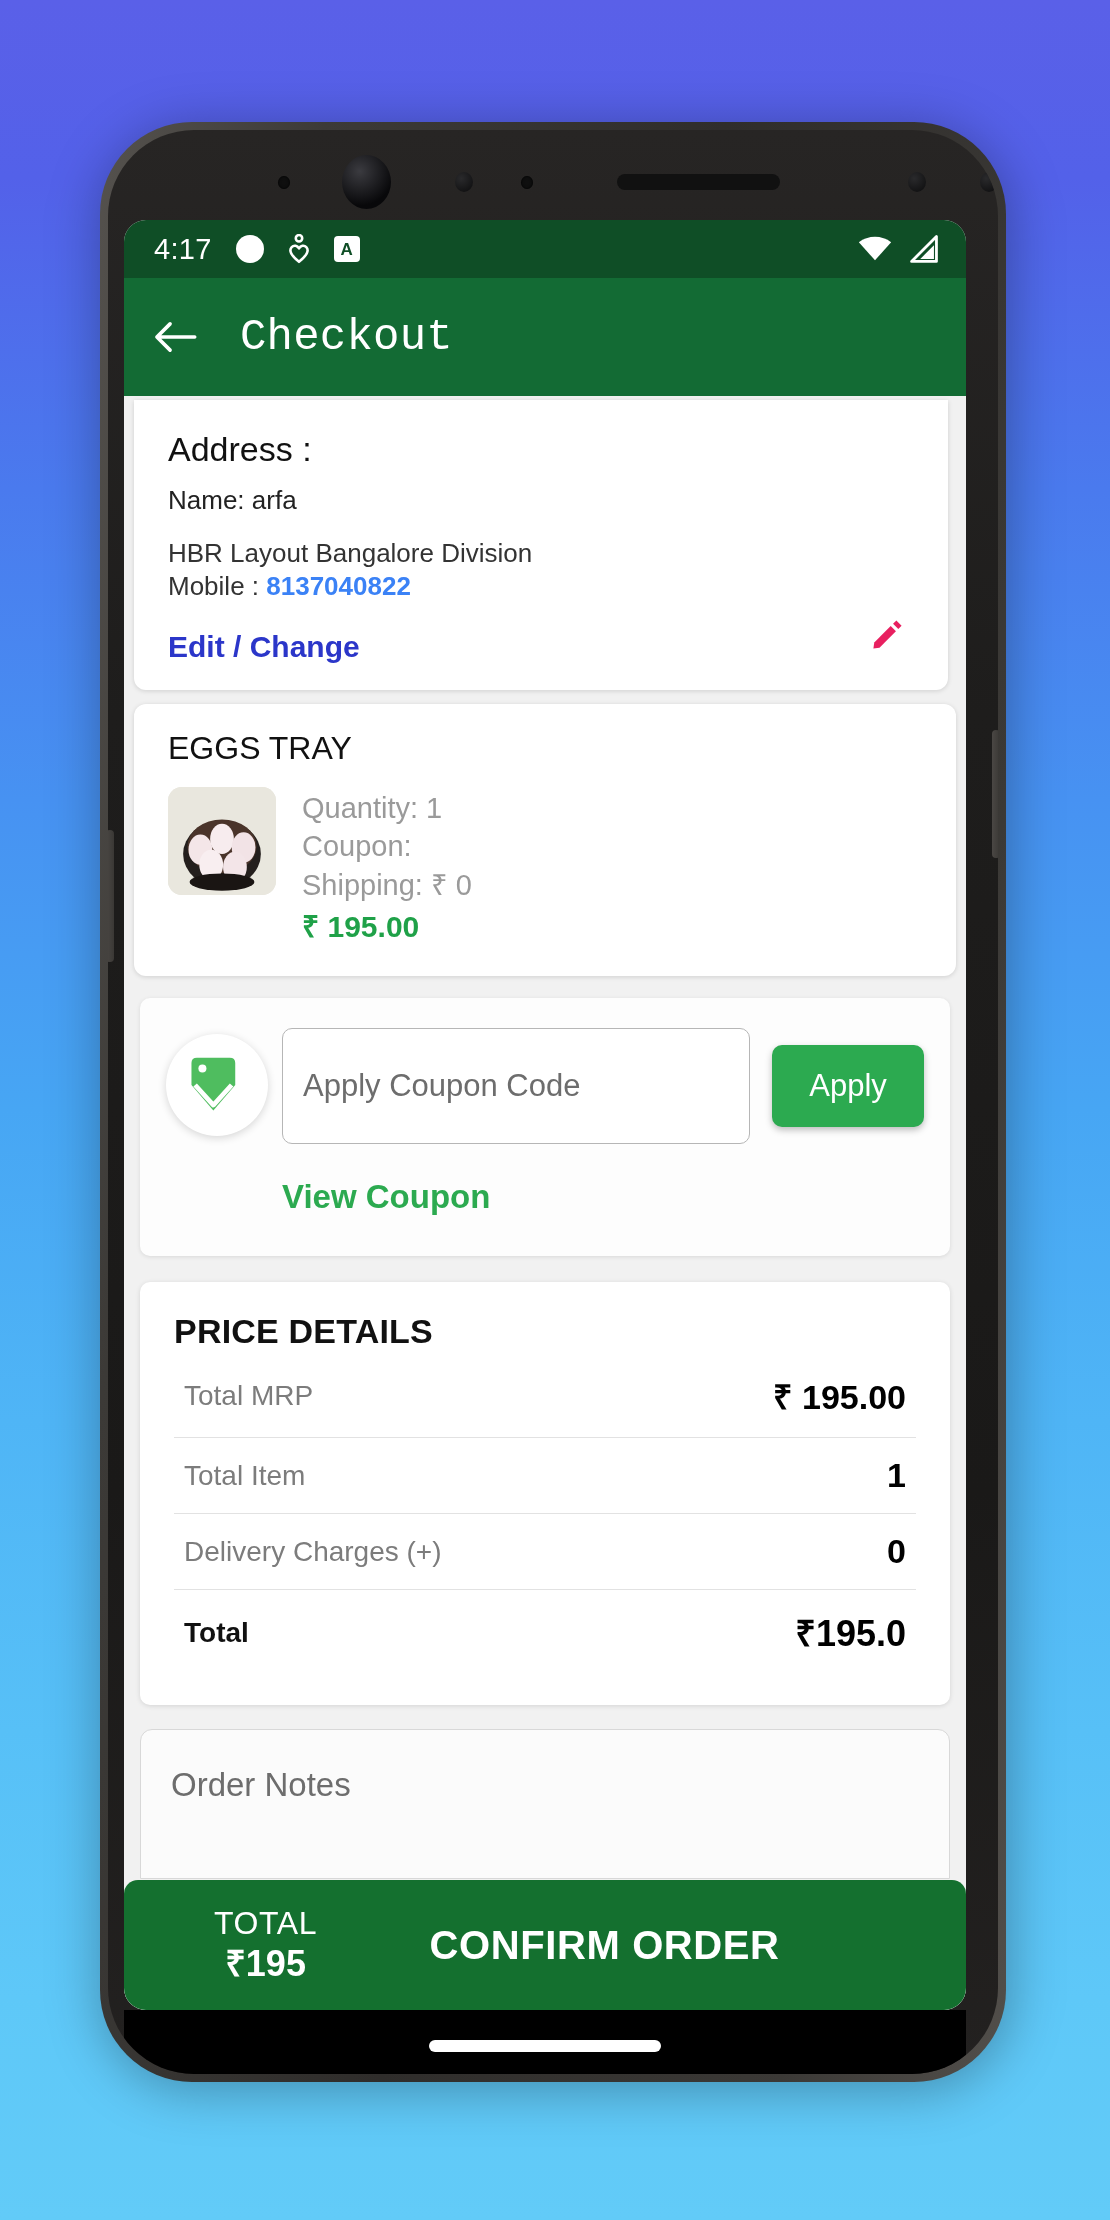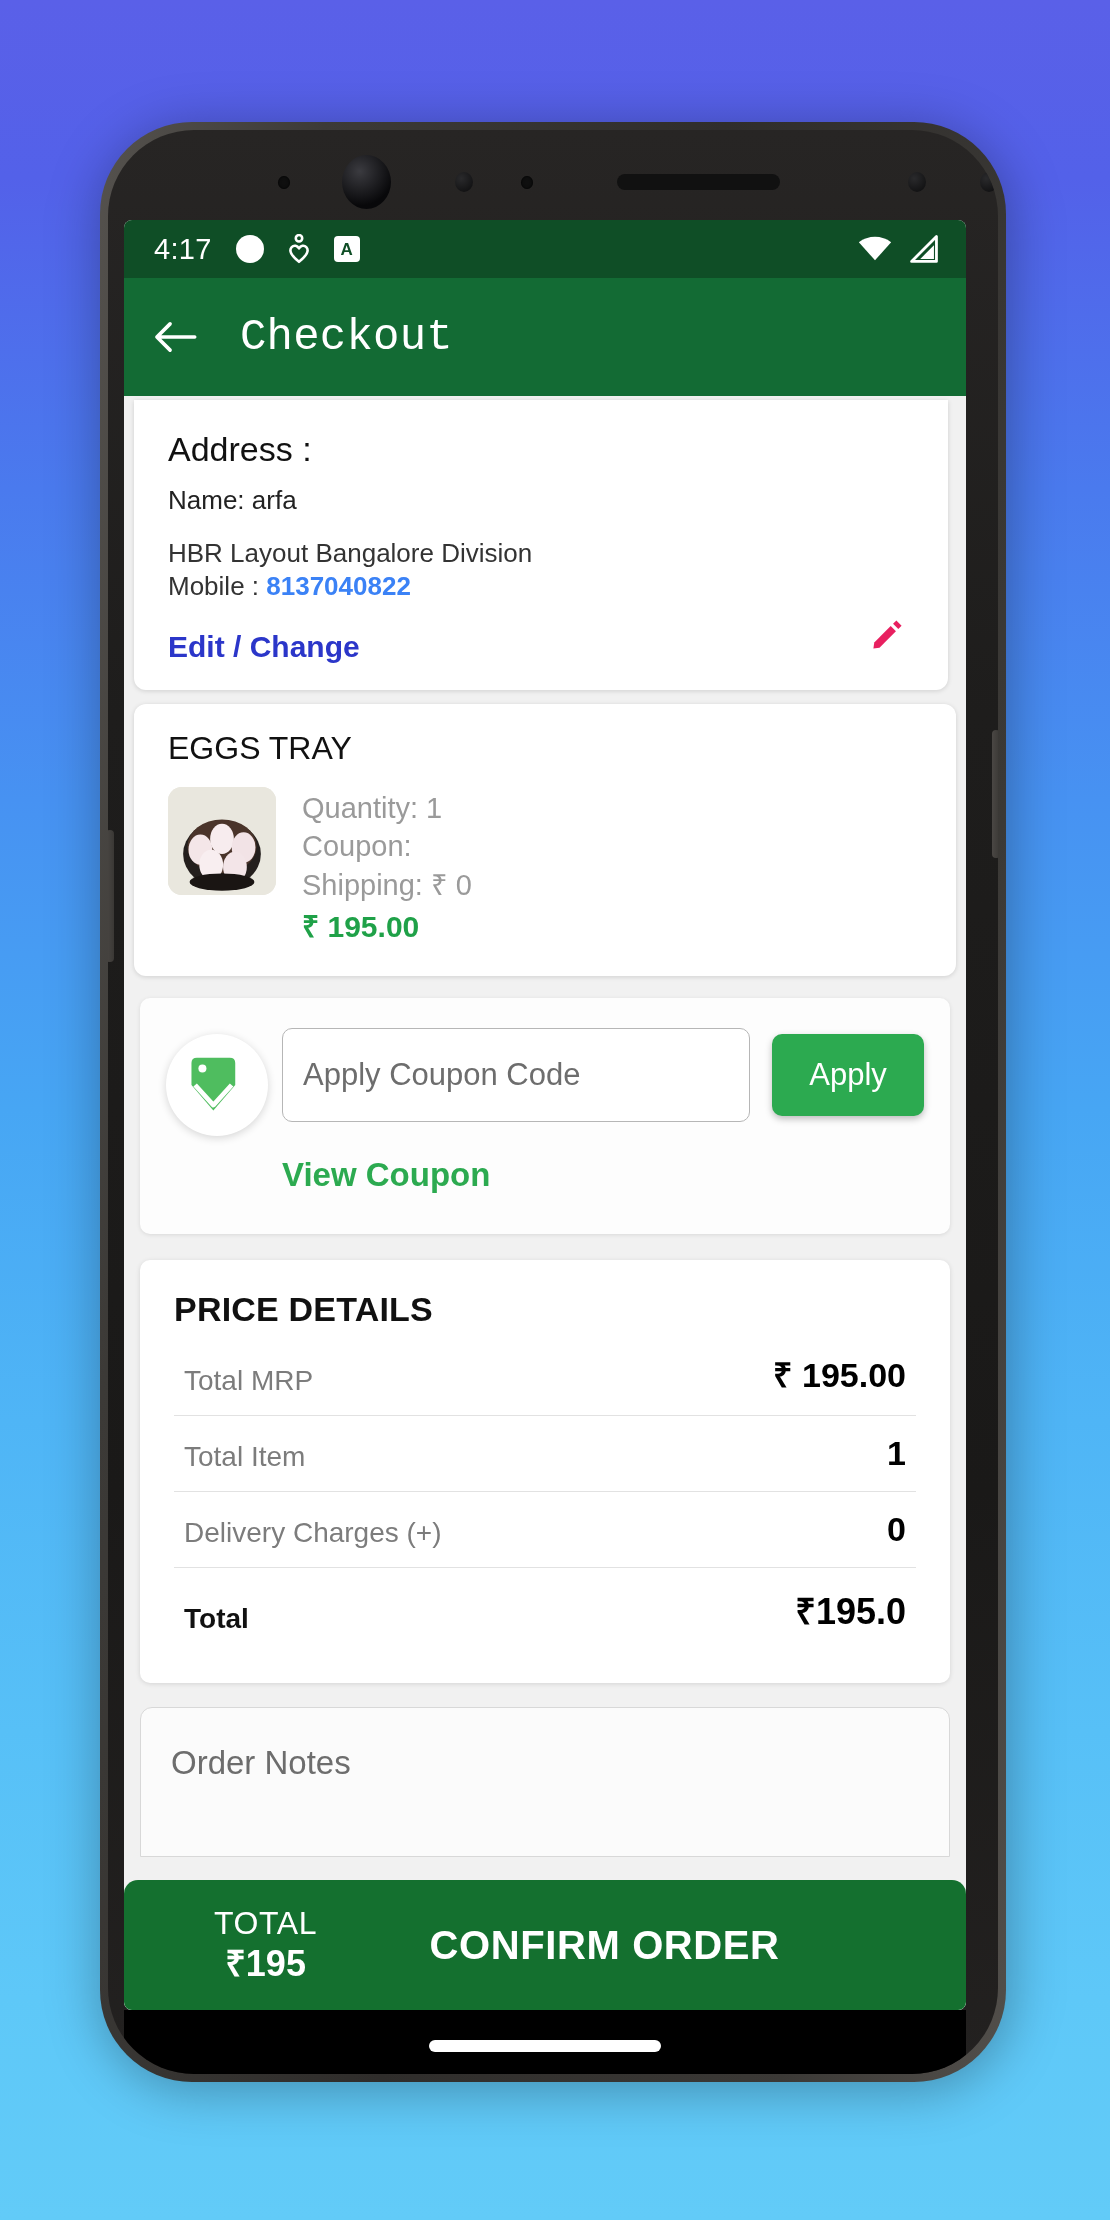--- a/index.html
+++ b/index.html
@@ -90,21 +90,21 @@
   .s6 { margin-left: 128px; }
   .s7 { margin-left: 54px; }
 
   
   .screen {
     position: absolute;
     left: 16px;
     top: 90px;
     width: 842px;
     height: 1790px;
-    border-radius: 8px;
+    border-radius: 22px;
     overflow: hidden;
     background: #f2f2f2;
     display: flex;
     flex-direction: column;
   }
 
   
   .statusbar {
     height: 58px;
     background: #0f4e26;
@@ -228,21 +228,21 @@
     background: #ffffff;
     box-shadow: 0 2px 8px rgba(0,0,0,0.16);
     display: flex; align-items: center; justify-content: center;
     flex-shrink: 0;
     margin-top: 6px;
   }
   .coupon-right { flex: 1; }
   .coupon-inputrow { display: flex; align-items: center; gap: 22px; }
   .coupon-input {
     flex: 1;
-    height: 94px;
+    height: 116px;
     border: 1px solid #b6b6b6;
     border-radius: 10px;
     background: #ffffff;
     font-size: 31px;
     color: #555555;
     padding: 16px 20px;
     font-family: "Liberation Sans", sans-serif;
   }
   .coupon-input::placeholder { color: #6d6d6d; }
   .coupon-apply {
@@ -276,21 +276,21 @@
   .price-title {
     font-size: 34px;
     color: #111111;
     font-weight: bold;
     letter-spacing: 0.2px;
     margin-bottom: 4px;
   }
   .price-row {
     display: flex;
     justify-content: space-between;
-    align-items: flex-end;
+    align-items: center;
     padding: 18px 10px 18px 10px;
     border-bottom: 1px solid #e2e2e2;
   }
   .price-row:last-child { border-bottom: none; }
   .price-label { font-size: 28px; color: #7c7c7c; }
   .price-value { font-size: 34px; color: #000000; font-weight: bold; }
   .price-row.total .price-label { color: #111111; font-weight: bold; font-size: 28px; }
   .price-row.total .price-value { font-size: 36px; }
 
   

